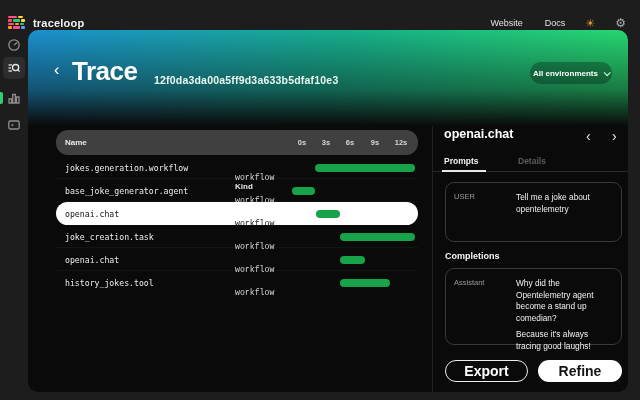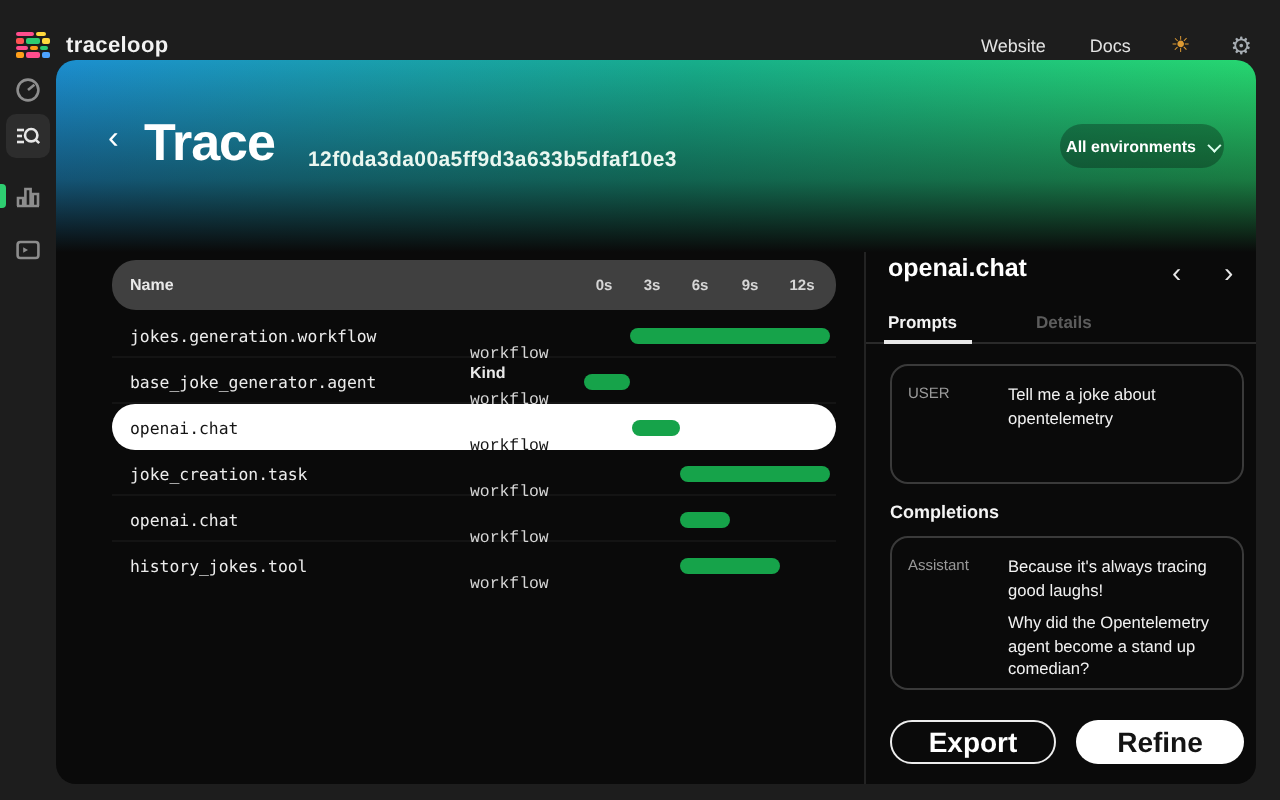--- a/index.html
+++ b/index.html
@@ -58,21 +58,21 @@
   
   .d-title { position:absolute; left:416px; top:97px; font-size:12.5px; font-weight:800; color:#fff; }
   .d-prev { position:absolute; left:558px; top:98px; font-size:14px; color:#e8e8e8; cursor:pointer; }
   .d-next { position:absolute; left:584px; top:98px; font-size:14px; color:#e8e8e8; cursor:pointer; }
   .tabs-line { position:absolute; left:405px; top:141px; width:195px; height:1px; background:#2a2a2a; }
   .tab { position:absolute; top:126px; font-size:8.5px; font-weight:700; color:#5c5c5c; cursor:pointer; }
   .tab.t0 { left:416px; } .tab.t1 { left:478px;margin-left:12px; }
   .tab.active { color:#f2f2f2; }
   .tab.active::after { content:""; position:absolute; left:-2px; right:-8px; top:14px; height:2px; background:#e8e8e8; }
 
-  .msg-box { position:absolute; left:417px; width:177px; border:1px solid #3a3a3a; border-radius:9px; padding:9px 8px 8px 8px; display:flex; gap:8px; }
+  .msg-box { position:absolute; left:417px; width:177px; border:1px solid #3a3a3a; border-radius:9px; padding:9px 8px 8px 8px; display:flex; gap:20px; }
   .msg-user { top:152px; height:60px; }
   .msg-asst { top:238px; height:77px; }
   .role { width:42px; flex:none; font-size:7.5px; color:#9a9a9a; }
   .msg-text { font-size:8.3px; line-height:1.4; color:#f2f2f2; }
   .msg-text p + p { margin-top:5px; }
   .comp-label { position:absolute; left:417px; top:221px; font-size:9px; font-weight:700; color:#f5f5f5; }
 
   .btn { position:absolute; top:330px; height:22px; border-radius:11px; display:flex; align-items:center; justify-content:center;
          font-size:14px; font-weight:700; cursor:pointer; }
   .btn-export { left:417px; width:83px; border:1px solid #ededed; color:#fff; background:transparent; }
@@ -213,20 +213,20 @@
   <div class="msg-box msg-user">
     <span class="role">USER</span>
     <div class="msg-text">Tell me a joke about opentelemetry</div>
   </div>
 
   <span class="comp-label">Completions</span>
 
   <div class="msg-box msg-asst">
     <span class="role">Assistant</span>
     <div class="msg-text">
+      <p>Why did the Opentelemetry agent become a stand up comedian?</p>
       <p>Because it's always tracing good laughs!</p>
-      <p>Why did the Opentelemetry agent become a stand up comedian?</p>
     </div>
   </div>
 
   <div class="btn btn-export">Export</div>
   <div class="btn btn-refine">Refine</div>
 </div>
 
 </body></html>

